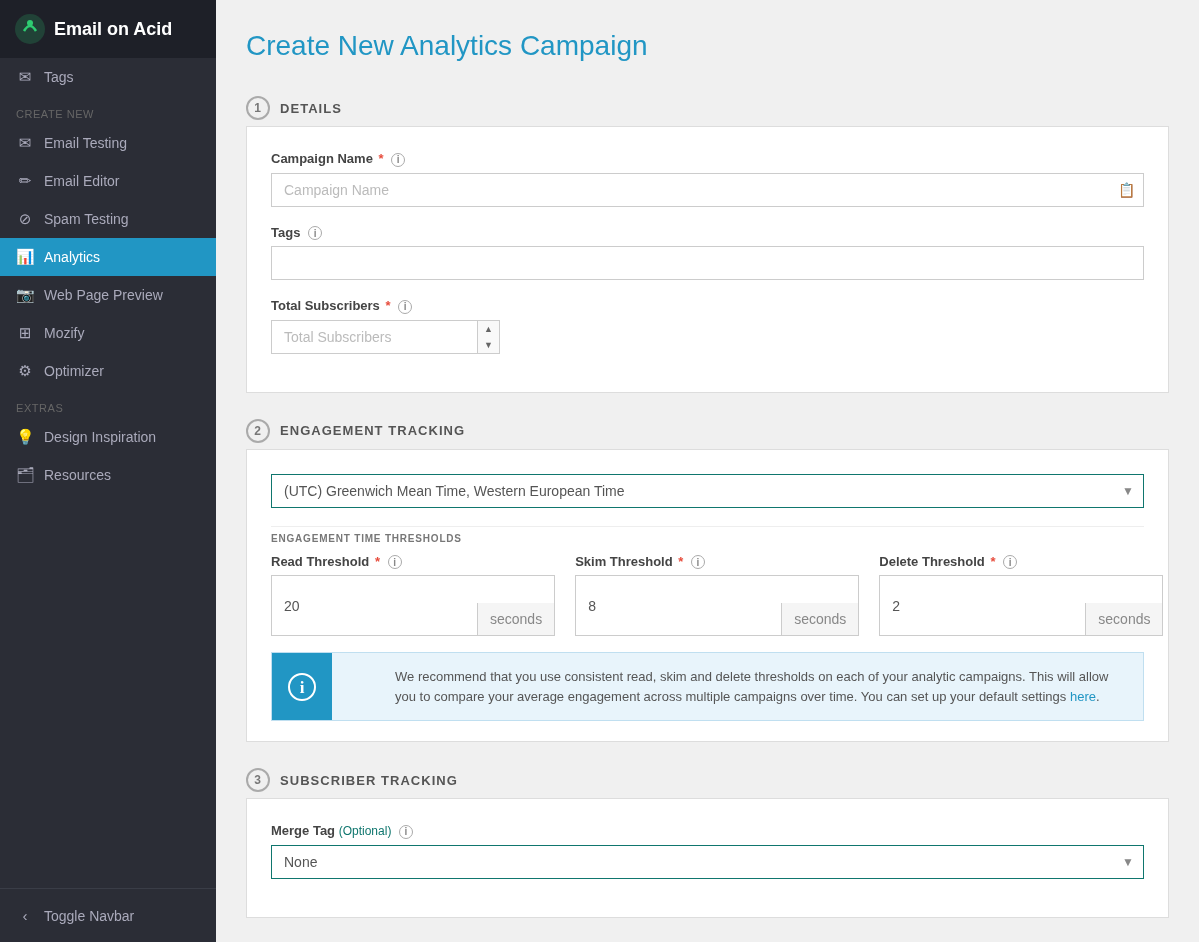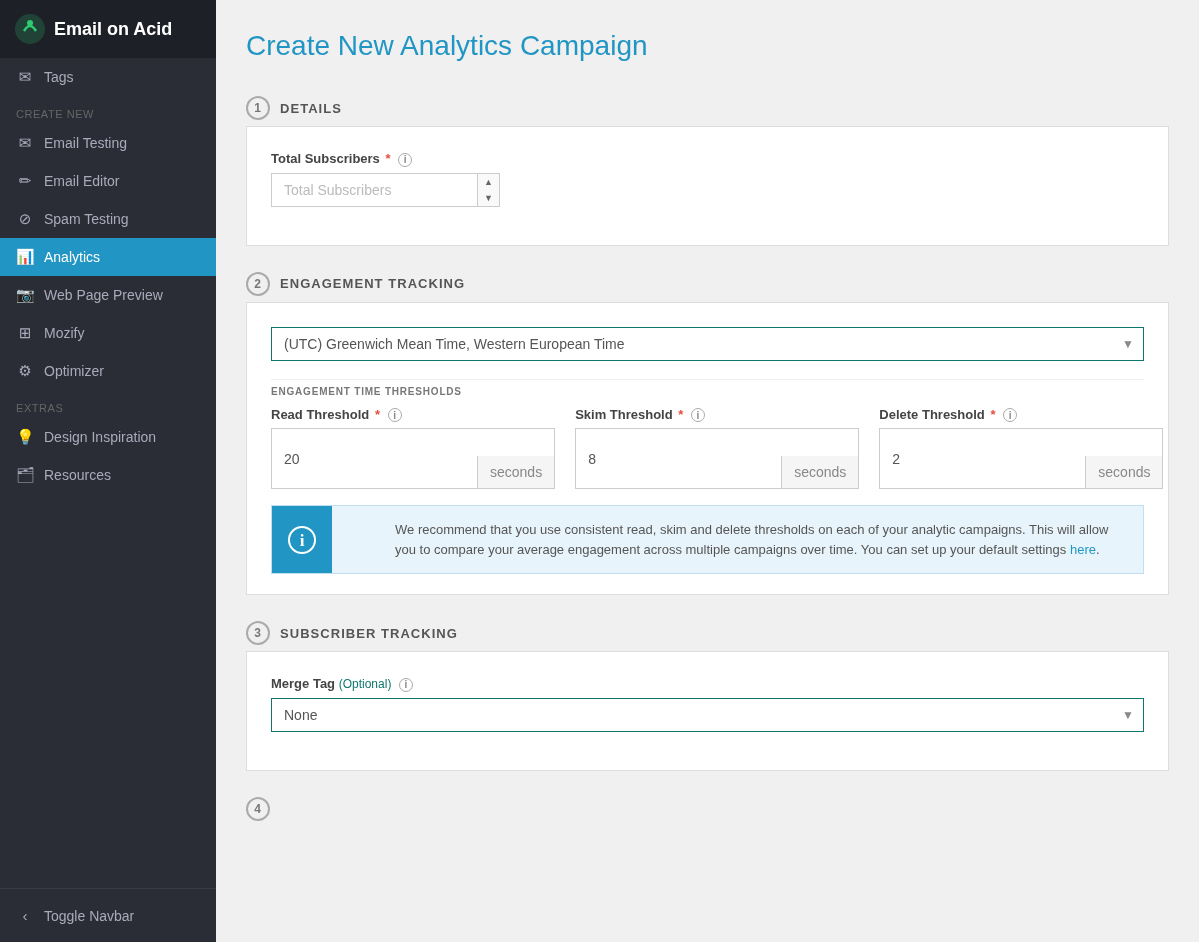--- a/index.html
+++ b/index.html
@@ -356,21 +356,39 @@
     <span>Analytics Campaign</span>
   </h1>
 
   <div class="form-section">
     <div class="section-header">
       <div class="section-number">1</div>
       <span>DETAILS</span>
     </div>
     <div class="section-body">
 
-
+      <div class="form-group">
+        <label class="form-label">
+          <span>Campaign Name</span>
+          <span class="required">*</span>
+          <span class="info-icon">i</span>
+        </label>
+        <div class="campaign-name-wrapper">
+          <input class="form-input" type="text" placeholder="Campaign Name" style="">
+          <span class="paste-icon">📋</span>
+        </div>
+      </div>
+
+      <div class="form-group">
+        <label class="form-label">
+          <span>Tags</span>
+          <span class="info-icon">i</span>
+        </label>
+        <input class="form-input" type="text" style="">
+      </div>
 
       <div class="form-group">
         <label class="form-label">
           <span>Total Subscribers</span>
           <span class="required">*</span>
           <span class="info-icon">i</span>
         </label>
         <div class="spinner-input-wrapper">
           <input class="spinner-input" type="text" placeholder="Total Subscribers" style="">
           <div class="spinner-arrows">

